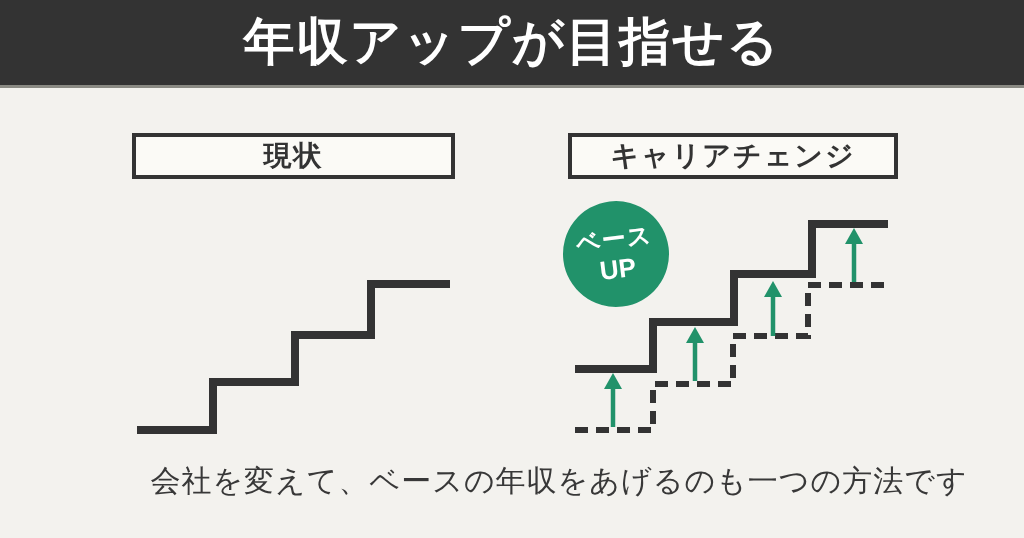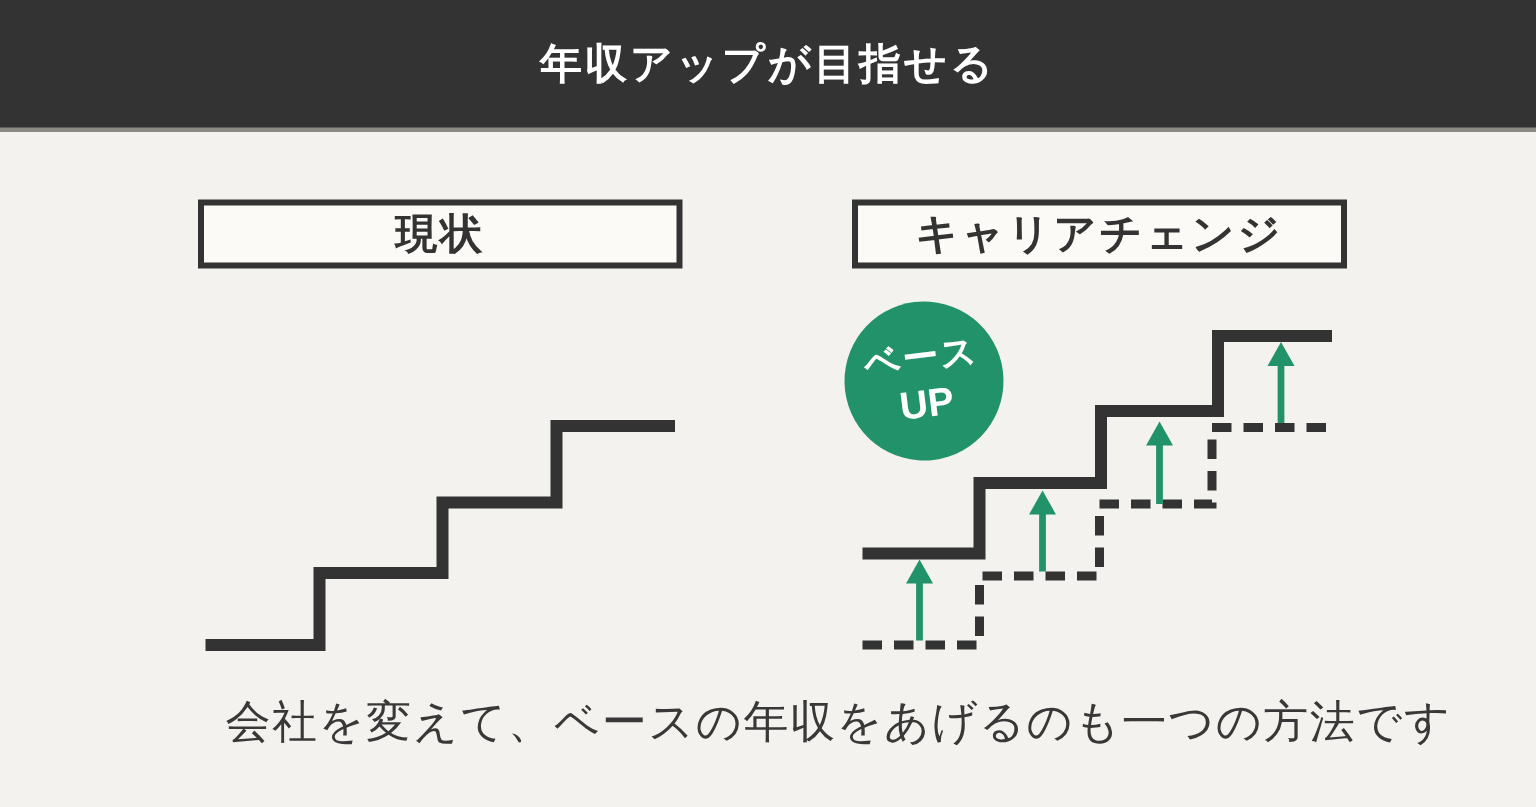--- a/index.html
+++ b/index.html
@@ -9,21 +9,21 @@
     font-family: "Liberation Sans", "DejaVu Sans", sans-serif;
   }
   .header {
     position: absolute; left: 0; top: 0; width: 100%; height: 88px;
     background: var(--dark, #333333);
     border-bottom: 3px solid var(--divider, #8a8a83);
     box-sizing: border-box;
     display: flex; align-items: center; justify-content: center;
   }
   .header h1 {
-    margin: 16px; color: #ffffff; font-size: 28px; font-weight: bold;
+    margin: 16px; color: #ffffff; font-size: 51px; font-weight: bold;
     letter-spacing: 2px;
   }
   #diagram-svg { position: absolute; left: 0; top: 0; width: 1024px; height: 538px; }
   .label-box {
     position: absolute; top: 133px; height: 46px; box-sizing: border-box;
     border: 4px solid var(--dark, #333333);
     background: var(--boxbg, #fbfaf6);
     display: flex; align-items: center; justify-content: center;
     font-size: 28px; font-weight: bold; color: var(--dark, #333333);
     letter-spacing: 2px;

